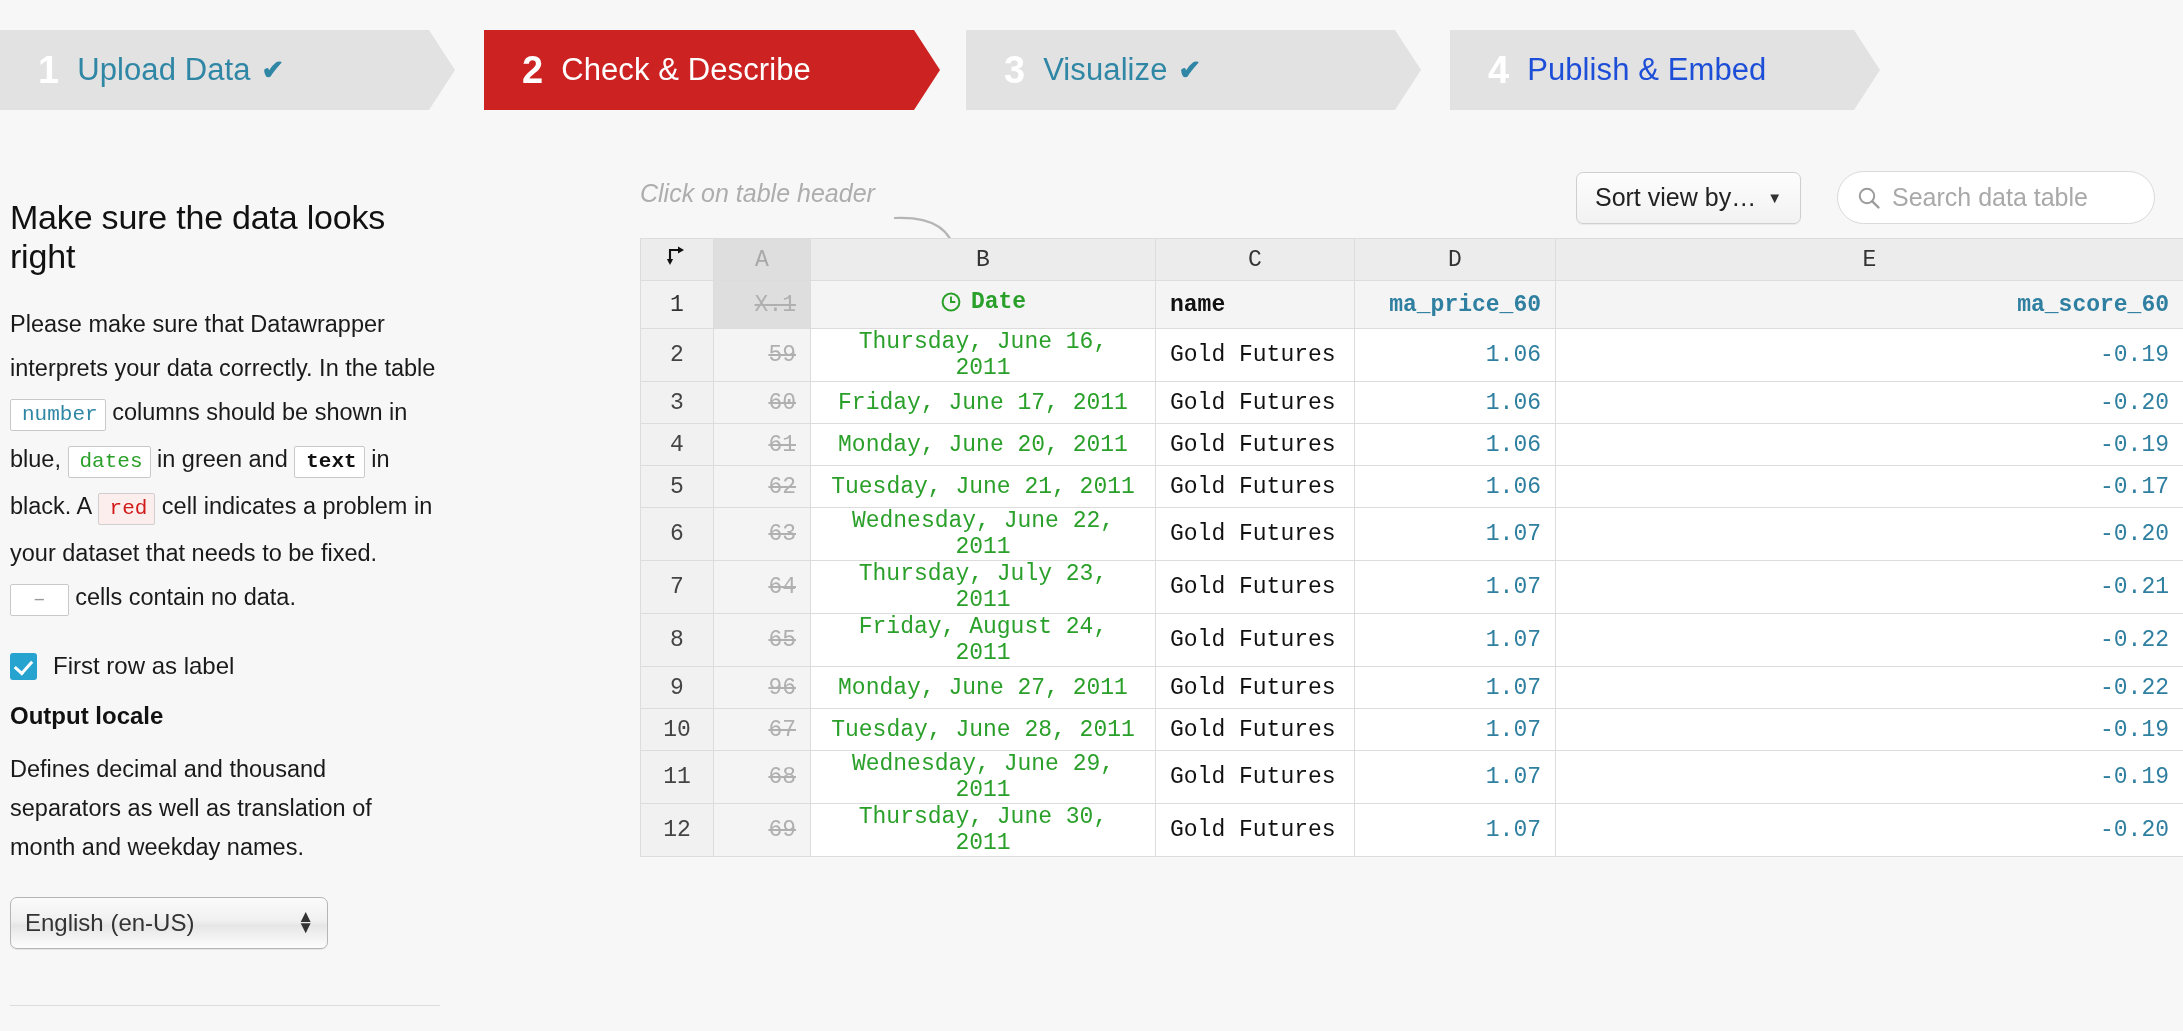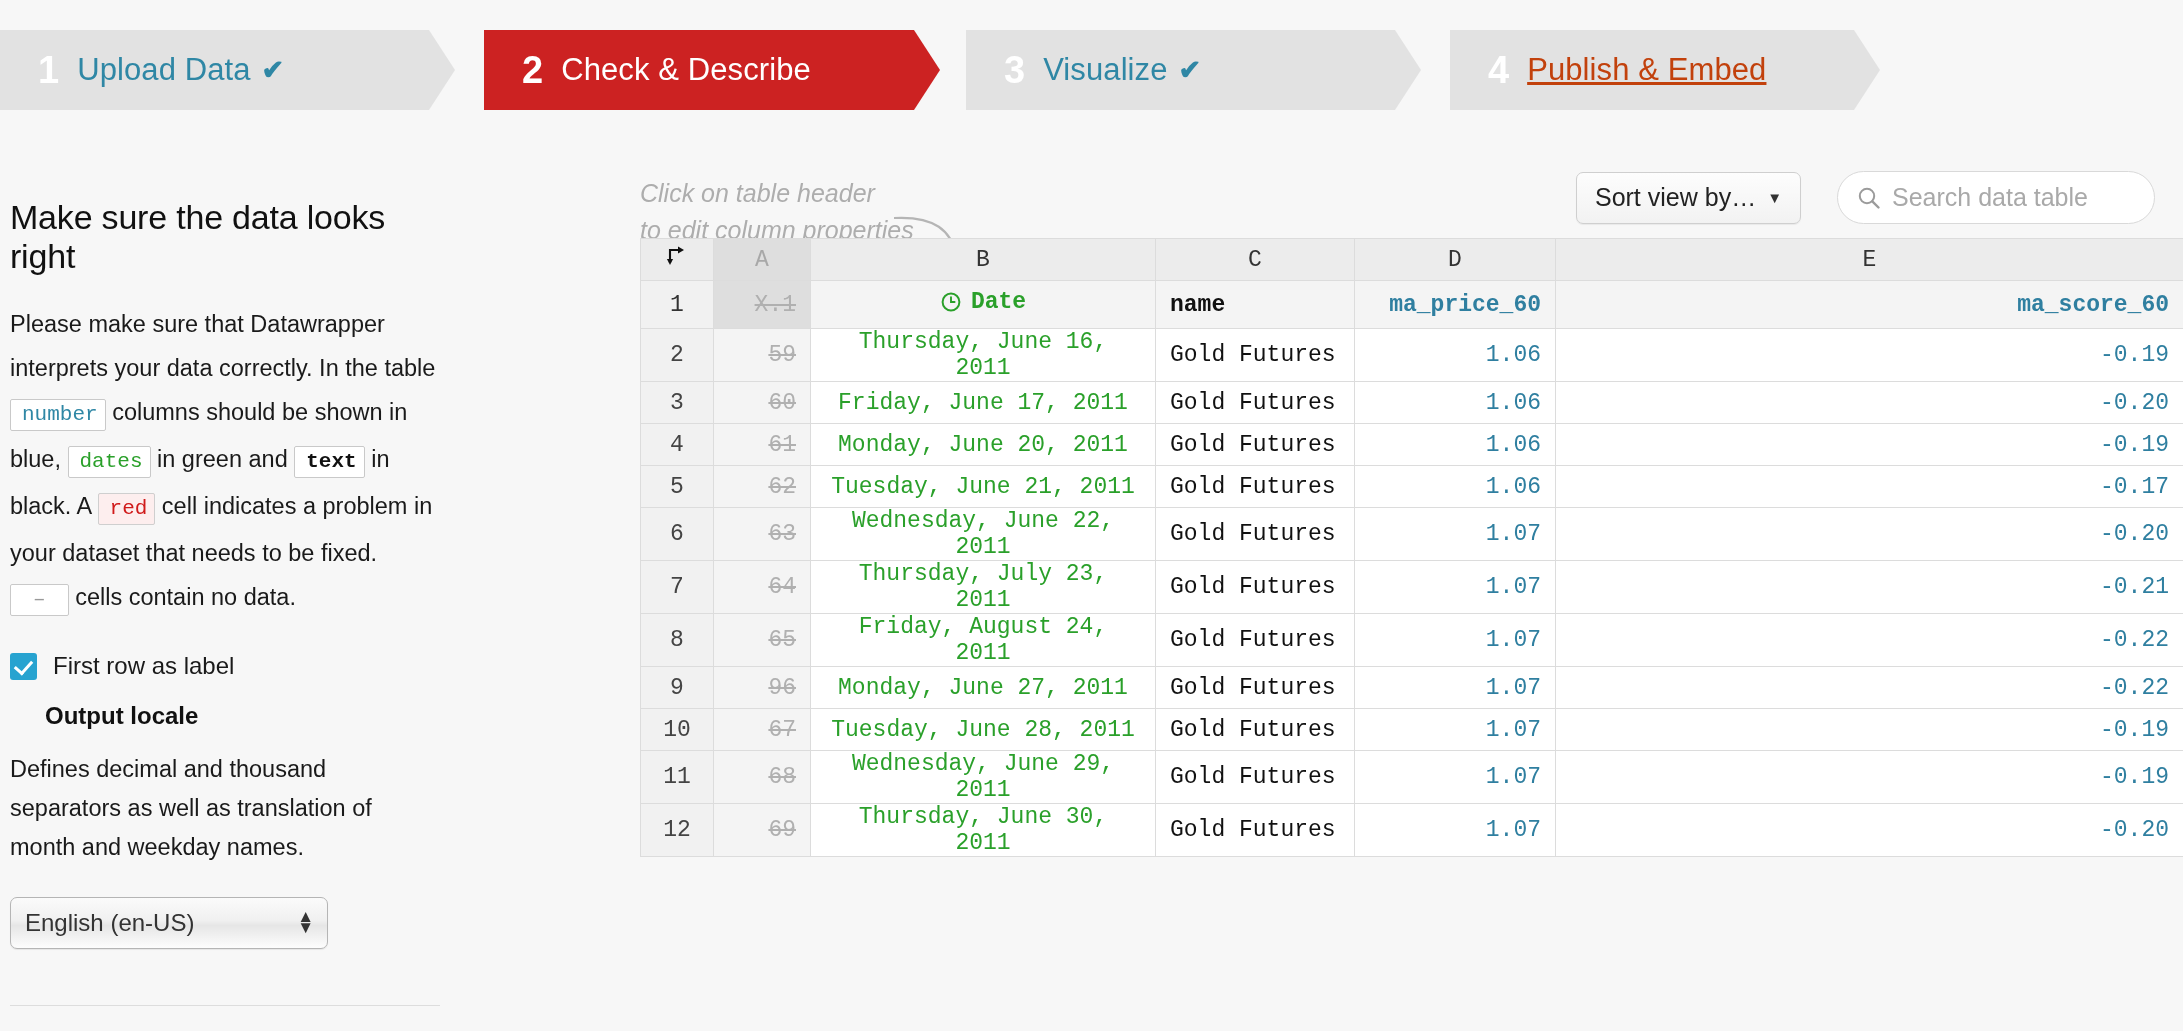--- a/index.html
+++ b/index.html
@@ -44,21 +44,21 @@
     margin-right: 18px;
     line-height: 1;
   }
   .step-2 .step-num { color: #ffffff; }
   .step-label {
     font-size: 31px;
     color: #2f87a5;
     letter-spacing: 0.1px;
   }
   .step-2 .step-label { color: #ffffff; }
-  .step-4 .step-label { color: #c2410c; text-decoration: underline; }
+  .step-4 .step-label { color: #1d4ed8; }
   .step-check {
     font-size: 27px;
     color: #2f87a5;
     margin-left: 11px;
     font-weight: bold;
   }
 
   
   .sidebar {
     position: absolute;
@@ -118,21 +118,20 @@
     border-width: 0 3.5px 3.5px 0;
     transform: rotate(42deg);
   }
   .chk-label { font-size: 24px; color: #1a1a1a; }
 
   .side-sub {
     font-size: 24px;
     font-weight: bold;
     color: #111;
     margin-top: 22px;
-    margin-left: 35px;
   }
   .side-desc {
     font-size: 23.5px;
     line-height: 39px;
     color: #1a1a1a;
     margin-top: 20px;
   }
 
   .locale-select {
     margin-top: 30px;
@@ -361,21 +360,20 @@
 
     <div class="side-divider"></div>
 
   </div>
 </div>
 
 <div class="panel">
 
   <div class="hint">
     <div>Click on table header</div>
-    <div>to edit column properties</div>
   </div>
   <svg class="hint-arrow" viewBox="0 0 90 70">
     <path d="M2 6 C 40 4, 62 16, 66 52" stroke="#b5b5b5" stroke-width="2.2" fill="none"></path>
     <path d="M60 44 L66 58 L72 44" stroke="#b5b5b5" stroke-width="2.2" fill="none" stroke-linecap="round" stroke-linejoin="round"></path>
   </svg>
 
   <div class="toolbar">
     <div class="sort-btn">
       <span>Sort view by…</span>
       <span class="sort-caret">▼</span>

